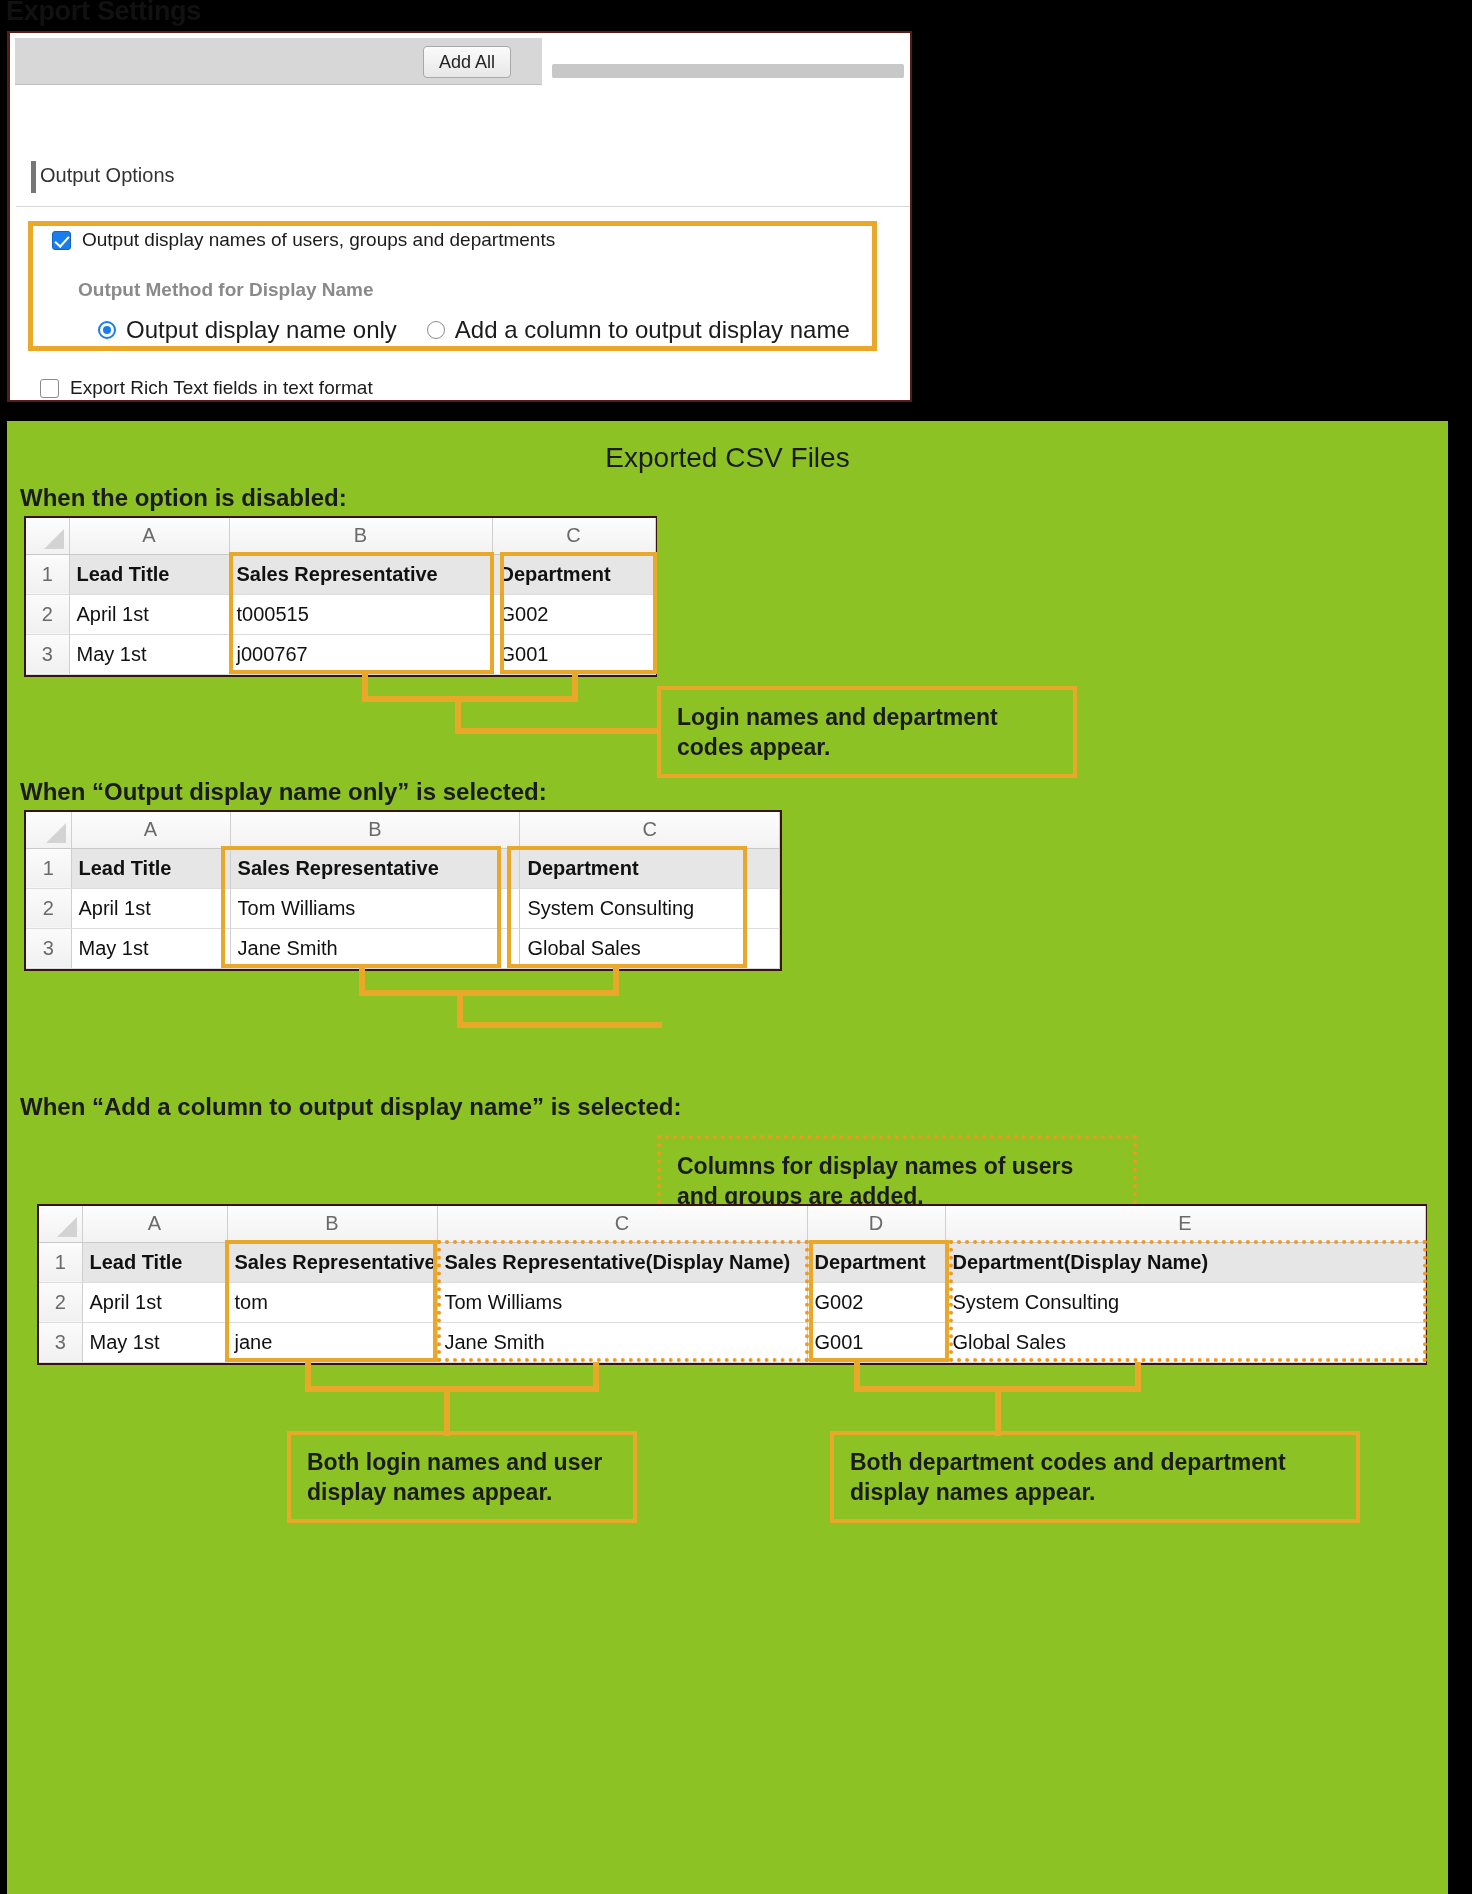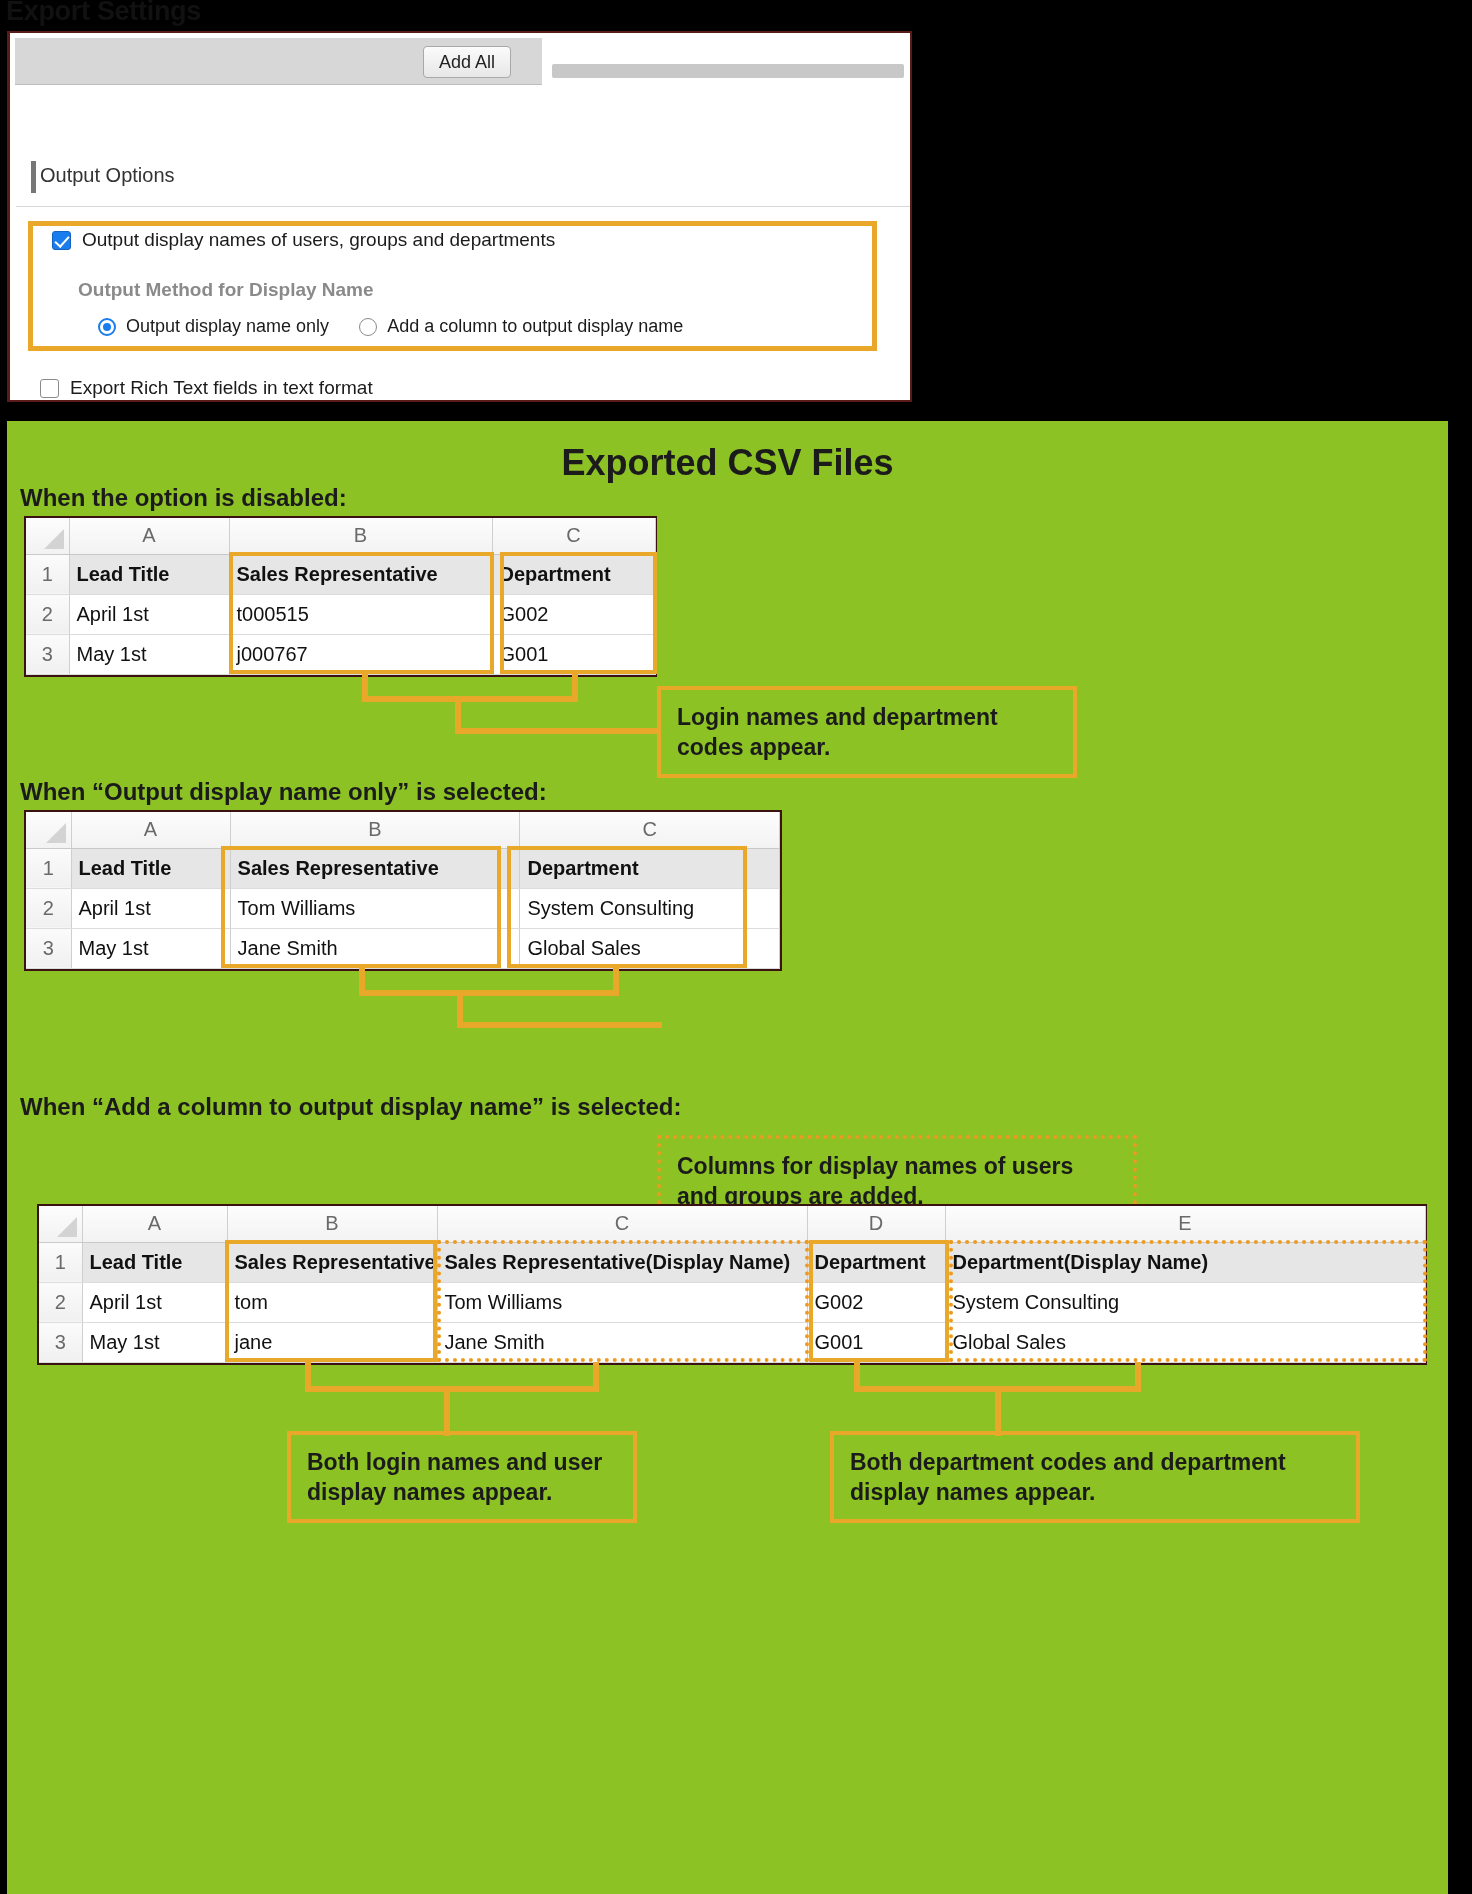--- a/index.html
+++ b/index.html
@@ -133,38 +133,38 @@
   }
 
   .radio-row { position: absolute; left: 88px; top: 283px; display: flex; align-items: center; }
   .radio { width: 18px; height: 18px; border-radius: 50%; flex: none; position: relative; }
   .radio.on { border: 2px solid #1a7ded; background: #ffffff; }
   .radio.on::after {
     content: ""; position: absolute; left: 3px; top: 3px;
     width: 8px; height: 8px; border-radius: 50%; background: #1a7ded;
   }
   .radio.off { border: 1.5px solid #8b8b8b; background: #ffffff; }
-  .radio-label { font-size: 18px; color: #1b1b1b; margin-left: 10px; white-space: nowrap; }
+  .radio-label { font-size: 24px; color: #1b1b1b; margin-left: 10px; white-space: nowrap; }
 
   .cb-row-rich { left: 30px; top: 344px; }
 
   
   .green-area {
     position: absolute;
     left: 7px; top: 421px;
     width: 1441px; height: 1473px;
     background: #8CC224;
   }
   .green-title {
     position: absolute;
     left: 0; top: 21px;
     width: 1441px;
     text-align: center;
-    font-size: 36px;
-    font-weight: bold;
+    font-size: 28px;
+    font-weight: normal;
     color: #1b1b1b;
   }
 
   .case-head {
     position: absolute;
     font-size: 24px;
     font-weight: bold;
     color: #1b1b1b;
     white-space: nowrap;
   }

